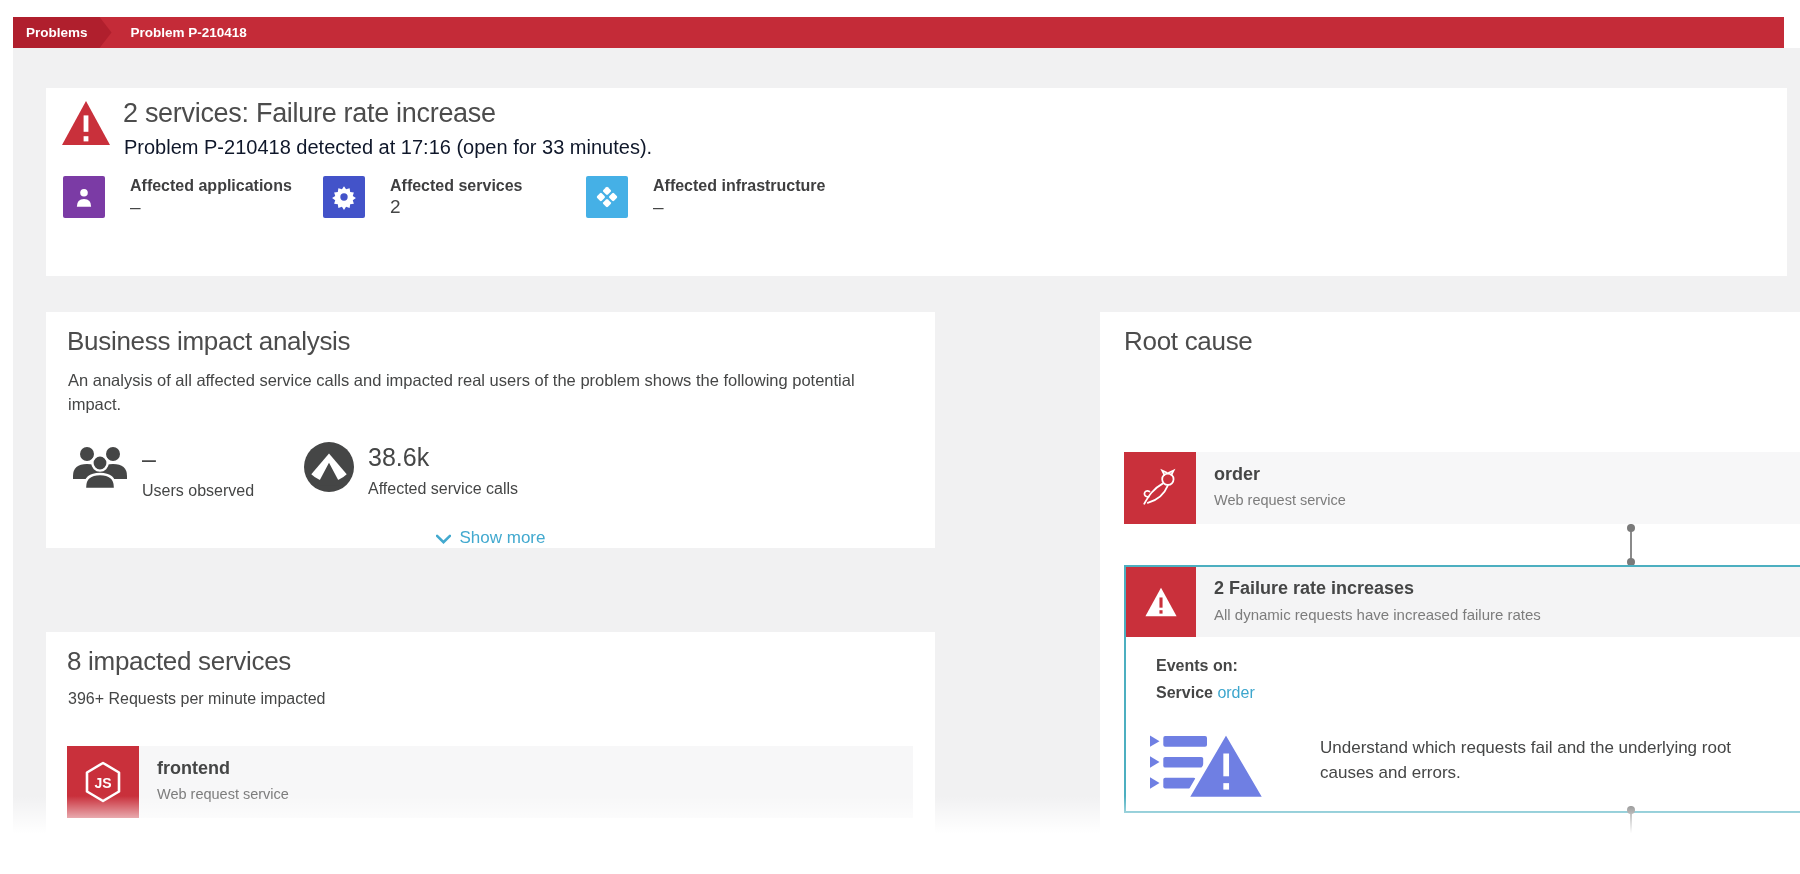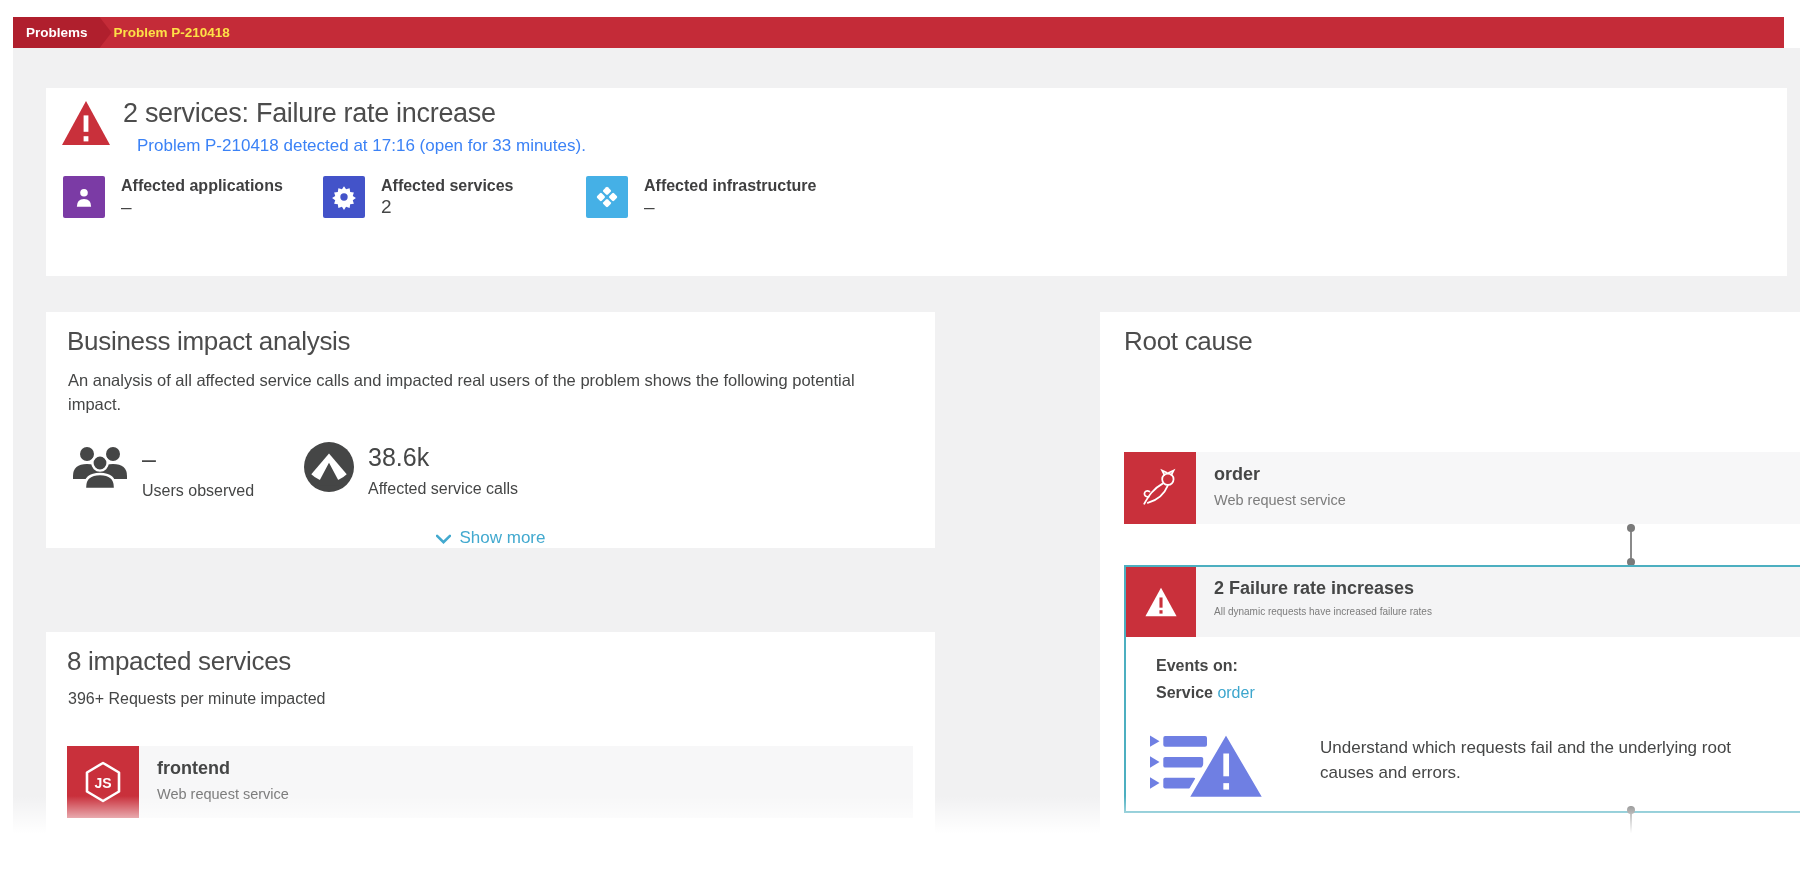--- a/index.html
+++ b/index.html
@@ -12,34 +12,34 @@
   .topbar {
     position:absolute; left:13px; top:17px; right:16px; height:31px;
     background:#c42b38; display:flex; align-items:stretch;
   }
   .crumb-first {
     background:#b01f2d; color:#fff; font-size:13.5px; font-weight:700;
     line-height:31px; padding:0 24px 0 13px; position:relative;
     clip-path:polygon(0 0, calc(100% - 12px) 0, 100% 50%, calc(100% - 12px) 100%, 0 100%);
   }
   .crumb-current {
-    color:#fde047; font-size:13.5px; font-weight:700; line-height:31px; margin-left:2px;
+    color:#ffffff; font-size:13.5px; font-weight:700; line-height:31px; margin-left:19px;
   }
   
   .page-bg { position:absolute; left:13px; top:48px; width:1787px; height:785px; background:#f1f1f2; }
   .card { position:absolute; background:#fff; }
   
   .header-card { left:46px; top:88px; width:1741px; height:188px; }
   .severity-icon { position:absolute; left:16px; top:13px; }
   .header-title {
     position:absolute; left:77px; top:10px; font-size:27px; font-weight:400;
     letter-spacing:-0.3px; color:#4c4c4c;
   }
-  .header-subtitle { position:absolute; left:91px; top:48px; font-size:17px; color:#3b82f6; }
-  .hstat { position:absolute; top:88px; display:grid; grid-template-columns:42px auto; column-gap:16px; }
+  .header-subtitle { position:absolute; left:78px; top:48px; font-size:20px; color:#0f172a; }
+  .hstat { position:absolute; top:88px; display:grid; grid-template-columns:42px auto; column-gap:25px; }
   .hstat-0 { left:17px; } .hstat-1 { left:277px; } .hstat-2 { left:540px; }
   .hstat .tile {
     grid-row:1 / span 2; width:42px; height:42px; border-radius:2px;
     display:flex; align-items:center; justify-content:center;
   }
   .tile-apps { background:#7b3ba5; } .tile-svcs { background:#4353c9; } .tile-infra { background:#45b0e6; }
   .hstat .lbl { font-size:16px; font-weight:700; color:#3f3f40; line-height:19px; }
   .hstat .val { font-size:19px; color:#454646; line-height:24px; }
   
   .bi-card { left:46px; top:312px; width:889px; height:236px; }
@@ -77,21 +77,21 @@
     position:absolute; left:1124px; top:565px; width:776px; height:248px;
     background:#fff; border:2px solid #4cafc0;
   }
   .event-head { position:absolute; left:0; top:0; right:0; height:70px; background:#f4f4f5; display:flex; }
   .event-head .tech {
     width:70px; min-width:70px; height:70px; background:#c9303b;
     display:flex; align-items:center; justify-content:center;
   }
   .event-head .meta { padding:11px 0 0 18px; }
   .event-title { font-size:18px; font-weight:700; color:#454646; }
-  .event-sub { font-size:10px; color:#7c7c7c; margin-top:7px; }
+  .event-sub { font-size:15px; color:#7c7c7c; margin-top:7px; }
   .events-on { position:absolute; left:30px; top:86px; font-size:16px; font-weight:700; line-height:26px; color:#454646; }
   .entity-line { position:absolute; left:30px; top:113px; font-size:16px; font-weight:700; line-height:26px; color:#454646; }
   .entity-line a { color:#3da6cd; font-weight:400; text-decoration:none; cursor:pointer; }
   .action-row { position:absolute; left:20px; top:158px; display:flex; gap:52px; align-items:flex-start; }
   .action-text { width:450px; font-size:17px; line-height:25px; color:#454646; padding-top:10px; }
   
   .conn { position:absolute; width:10px; }
   .conn .line { position:absolute; left:4px; top:0; bottom:0; width:2px; background:#8a8a8a; }
   .conn .dot { position:absolute; left:1px; width:8px; height:8px; border-radius:50%; background:#7a7a7a; }
   .conn-1 { left:1626px; top:524px; height:42px; }

